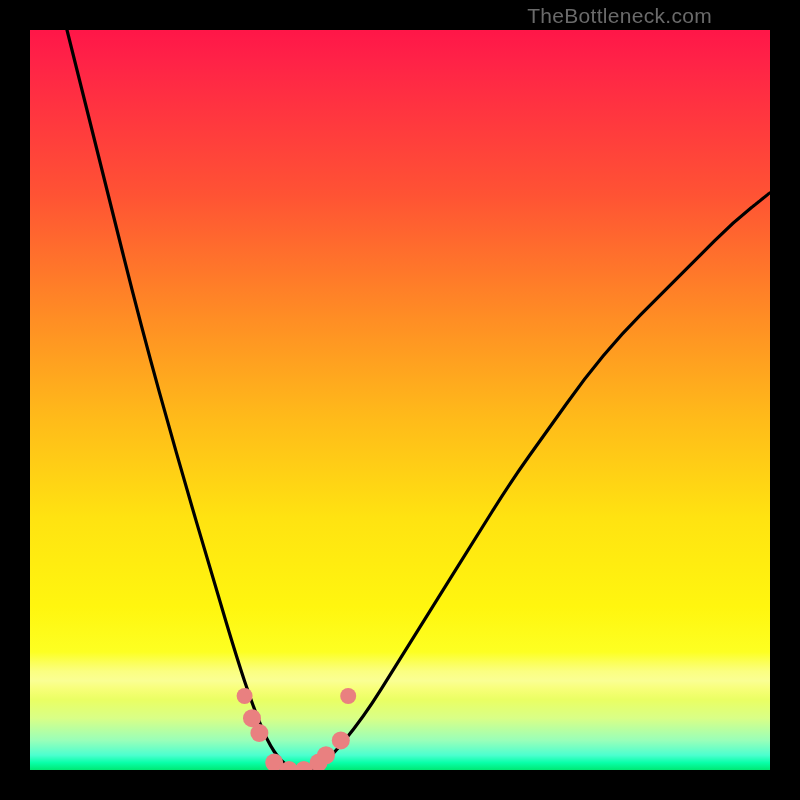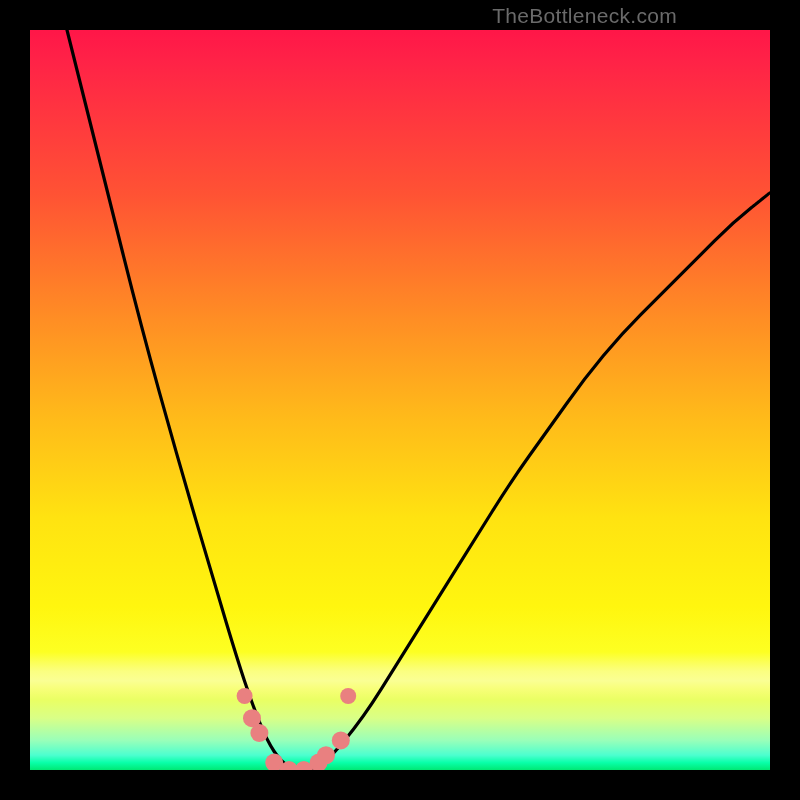--- a/index.html
+++ b/index.html
@@ -9,20 +9,21 @@
     height: 800px;
     overflow: hidden;
     background: #000;
     font-family: Arial, Helvetica, sans-serif;
   }
   .frame {
     position: relative;
     width: 687px;
     height: 800px;
     background: #000;
+    padding-left: 35px;
   }
   .plot-area {
     position: absolute;
     left: 30px;
     top: 30px;
     width: 740px;
     height: 740px;
     overflow: hidden;
   }
   .gradient {

